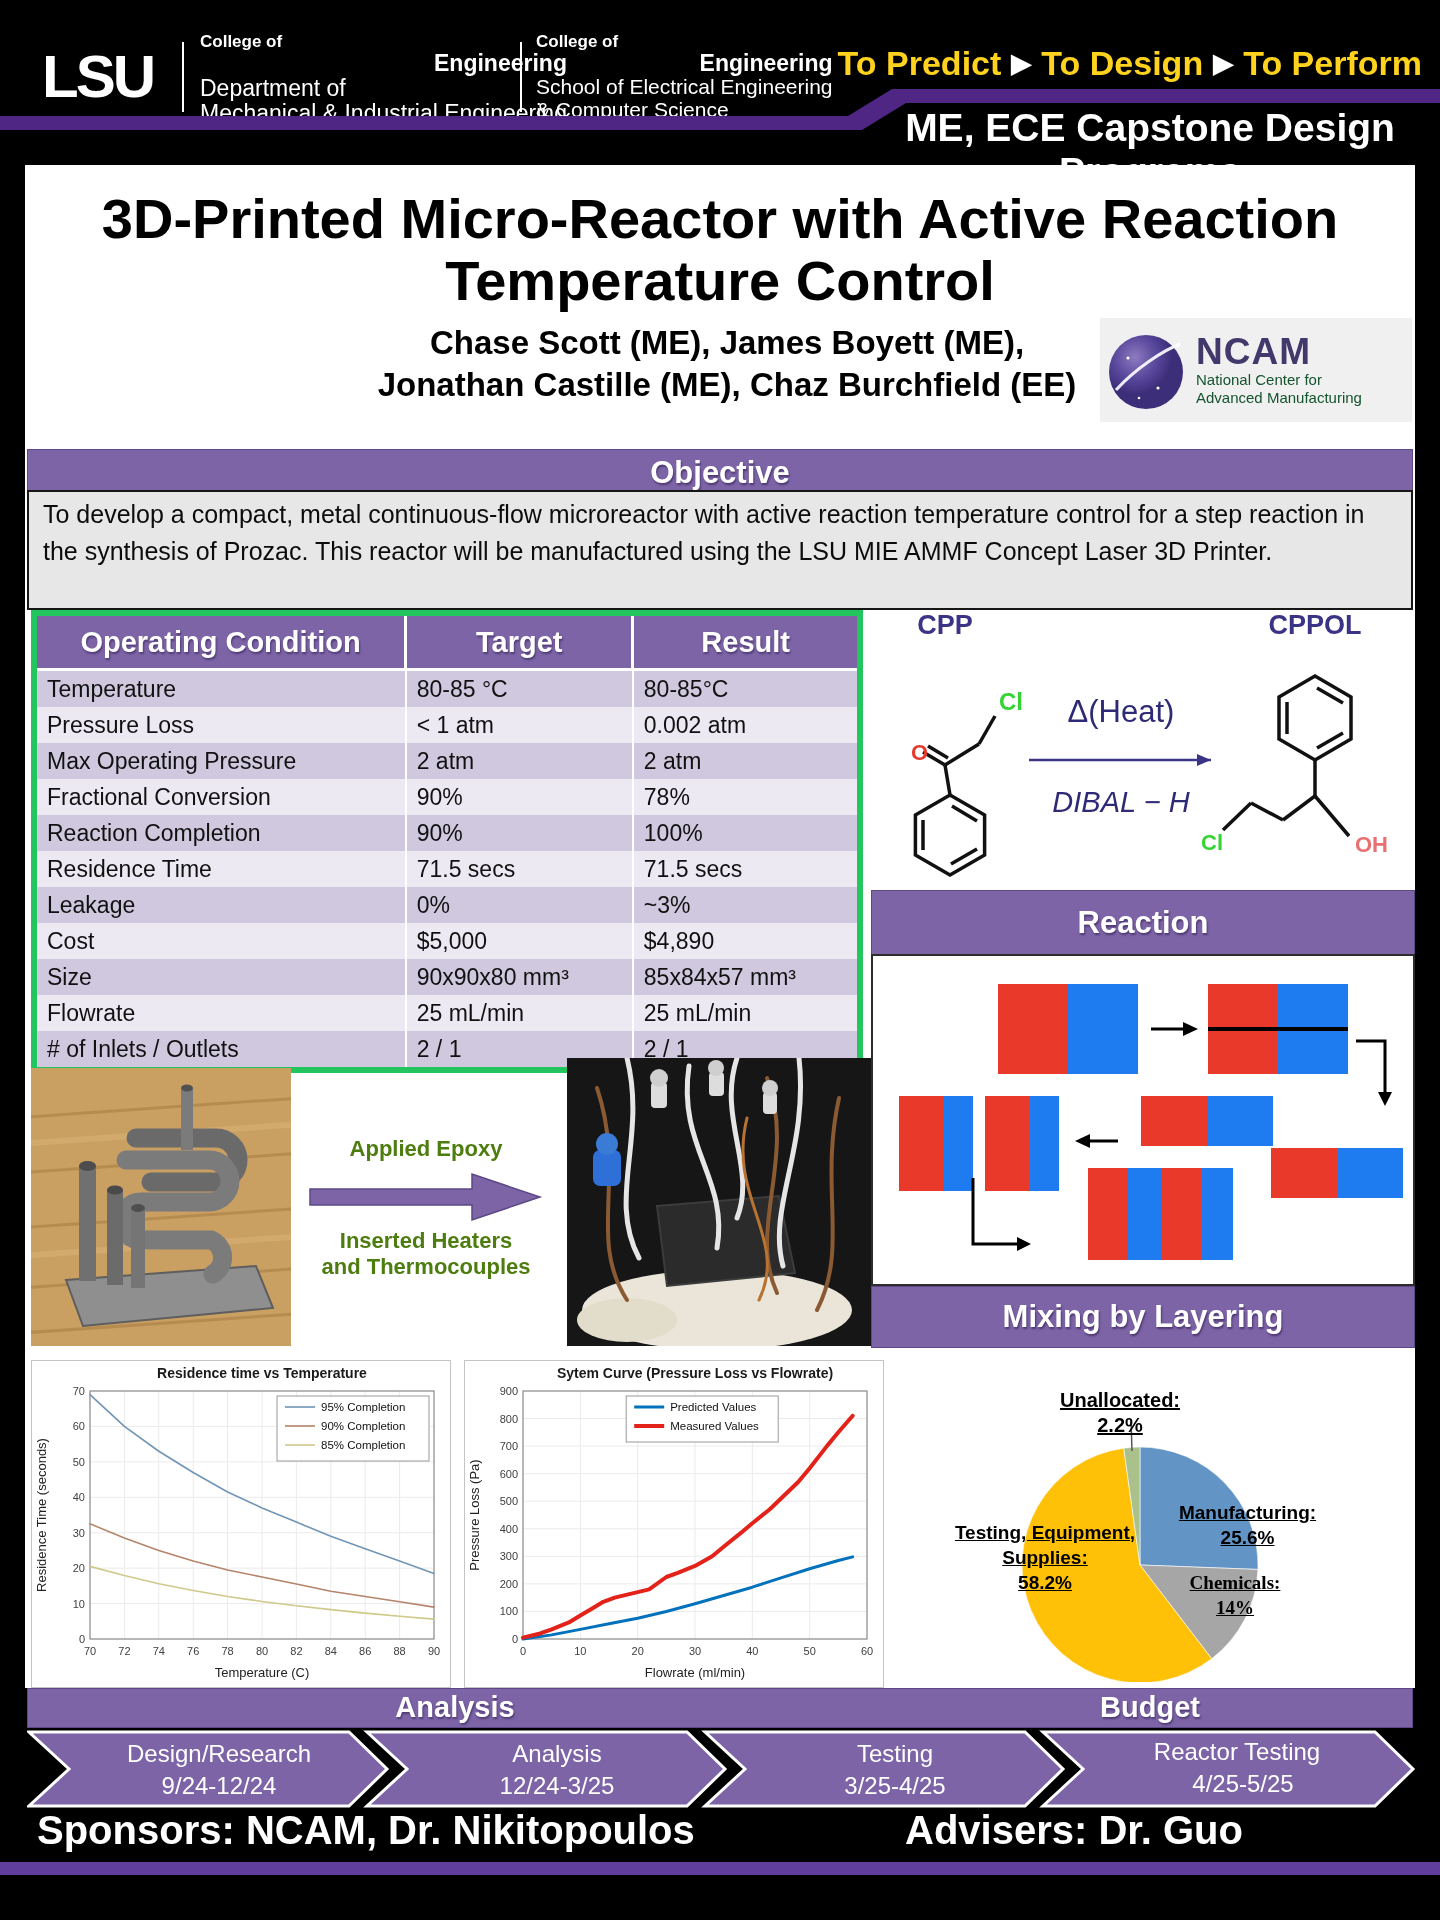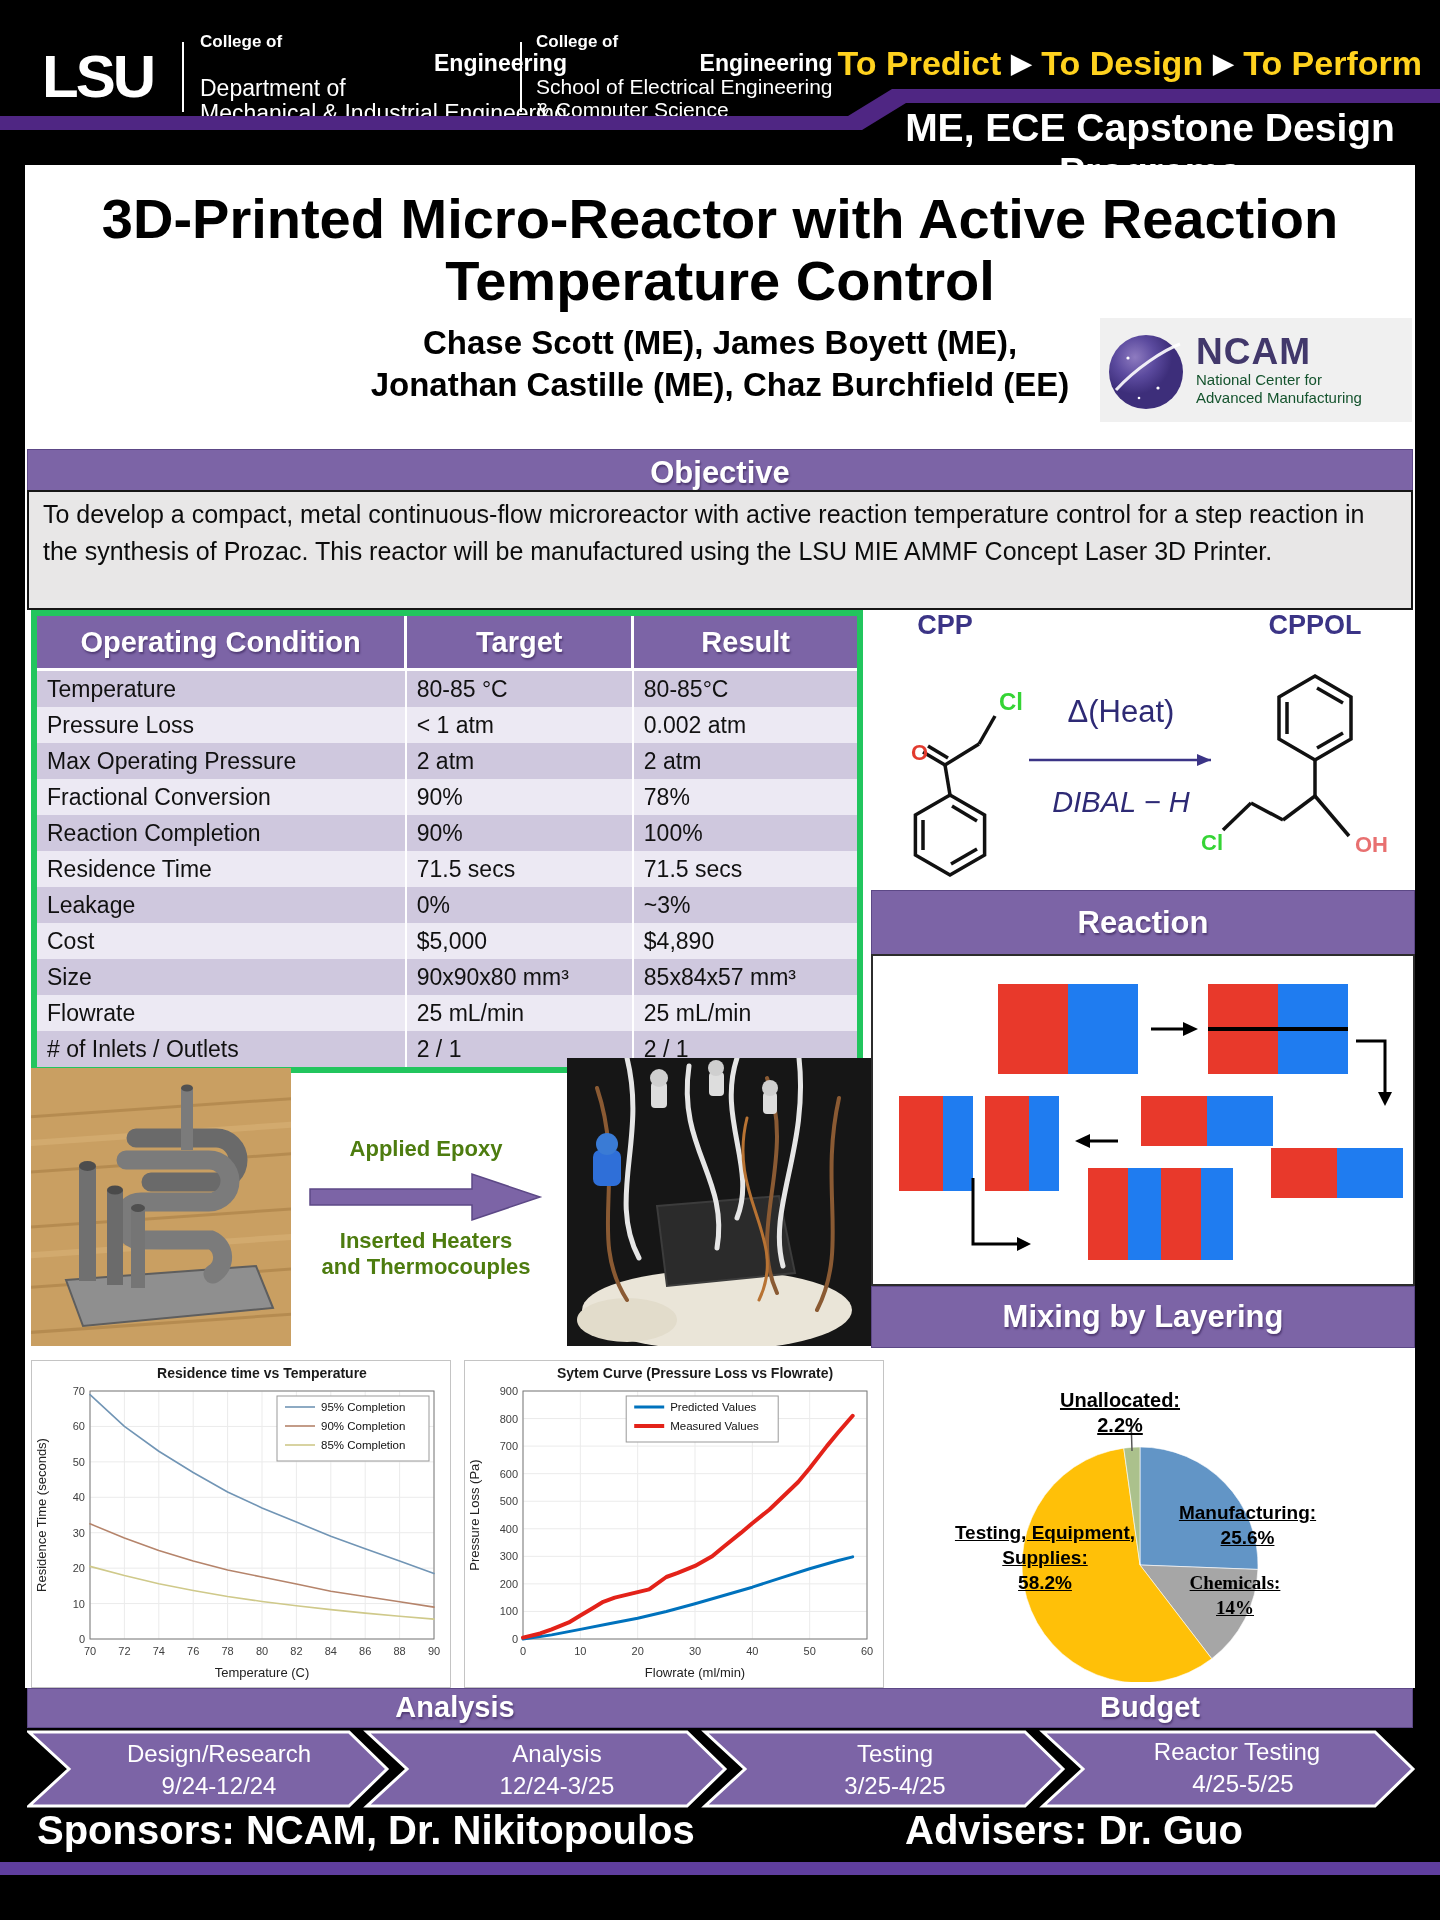--- a/index.html
+++ b/index.html
@@ -12,21 +12,21 @@
   .hdr-block{color:#fff;line-height:1.08;}
   .hdr-block .sm{font-size:17px;font-weight:bold;}
   .hdr-block .bg{font-size:23px;font-weight:bold;text-align:right;}
   .hdr-block .rg{font-size:23px;font-weight:normal;}
   .tagline{font-size:34px;font-weight:bold;color:#FFD21E;white-space:nowrap;}
   .tagline .sep{color:#fff;font-size:26px;padding:0 10px;vertical-align:3px;}
   .program{font-size:39px;font-weight:bold;color:#fff;text-align:center;}
   
   .panel{left:25px;top:165px;width:1390px;height:1523px;background:#fff;}
   .title{left:30px;top:188px;width:1380px;text-align:center;font-size:56px;font-weight:bold;color:#000;line-height:62px;}
-  .authors{left:240px;top:322px;width:960px;text-align:center;font-size:33px;font-weight:bold;color:#000;line-height:42px;}
+  .authors{left:247px;top:322px;width:960px;text-align:center;font-size:33px;font-weight:bold;color:#000;line-height:42px;}
   .ncam{left:1100px;top:318px;width:312px;height:104px;background:#F0F0F0;display:flex;align-items:center;gap:10px;padding-left:6px;box-sizing:border-box;}
   .ncam-name{font-size:37px;font-weight:bold;color:#42386B;letter-spacing:1px;line-height:38px;}
   .ncam-sub{font-size:15px;color:#14532d;line-height:18px;}
   .bar{background:#7C64A6;color:#fff;font-weight:bold;text-align:center;text-shadow:1px 2px 2px rgba(40,20,70,.55);border:1px solid #5c4886;box-sizing:border-box;}
   .objective-bar{left:27px;top:449px;width:1386px;height:48px;font-size:31px;line-height:46px;}
   .objective-body{left:27px;top:490px;width:1386px;height:120px;background:#E8E7E7;border:2px solid #161616;box-sizing:border-box;font-size:25px;line-height:37px;color:#0c0c0c;padding:4px 14px;}
   
   table.optable{position:absolute;left:31px;top:610px;width:832px;border-collapse:collapse;border:6px solid #22c55e;}
   table.optable th{background:#7C64A6;color:#fff;font-size:29px;font-weight:bold;height:50px;text-align:center;text-shadow:1px 2px 2px rgba(40,20,70,.5);border-left:3px solid #fff;border-bottom:3px solid #fff;}
   table.optable th:first-child{border-left:none;}

